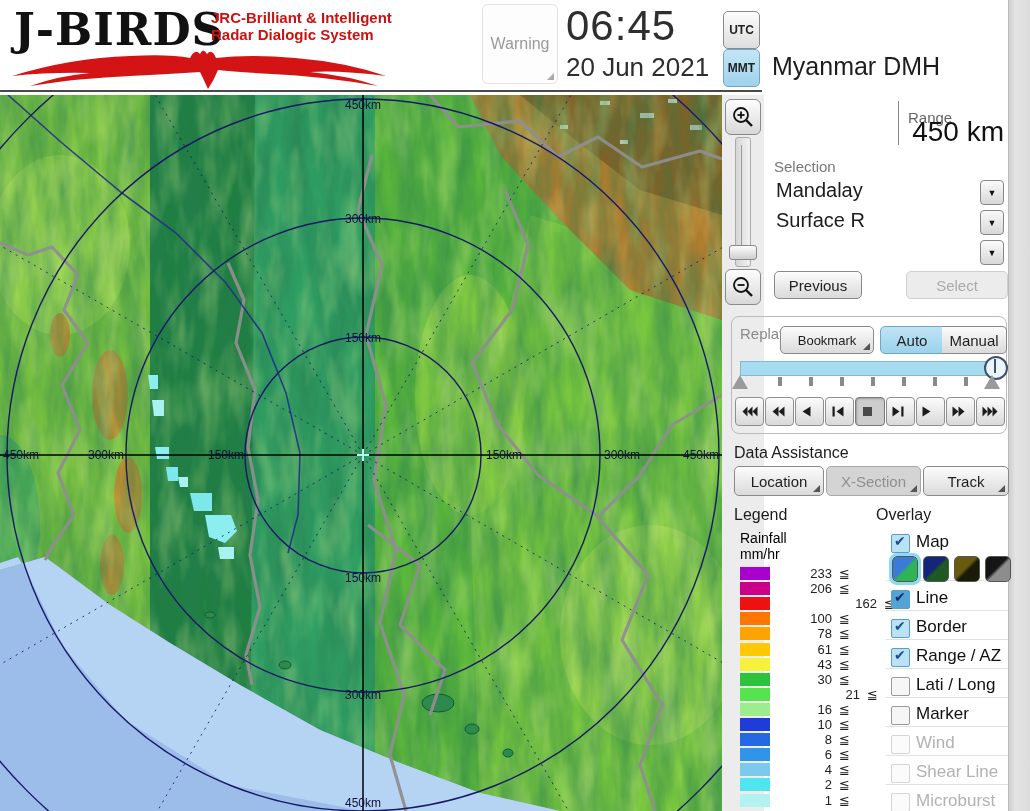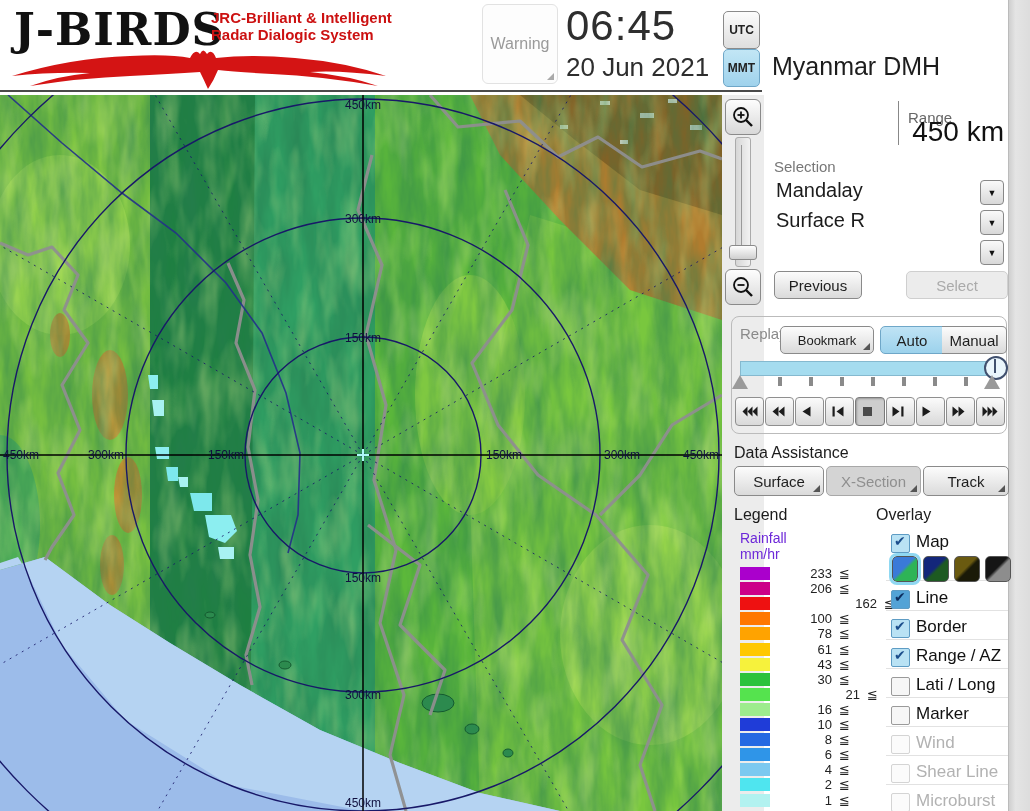--- a/index.html
+++ b/index.html
@@ -81,21 +81,21 @@
       display:flex;align-items:center;justify-content:center;}
   .pb-btn.pressed{background:#cdcdcd;border-color:#7a7a7a;box-shadow:inset 1px 1px 2px rgba(0,0,0,.25);}
   .pb-btn svg{fill:#1c1c1c;}
   #da-label{left:-30px;top:444px;font-size:16px;color:#1c1c1c;}
   .da-btn{top:466px;height:28px;font-size:15px;position:absolute;}
   #da-location{left:-30px;width:88px;}
   #da-xsection{left:62px;width:93px;background:#d4d4d4;border-color:#a8a8a8;color:#8f8f8f;}
   #da-track{left:159px;width:84px;}
   #legend-label{left:-30px;top:506px;font-size:16px;color:#1c1c1c;}
   #overlay-label{left:112px;top:506px;font-size:16px;color:#1c1c1c;}
-  #legend-title{left:-24px;top:530px;font-size:14px;color:#6d28d9;line-height:16px;}
+  #legend-title{left:-24px;top:530px;font-size:14px;color:#000000;line-height:16px;}
   #legend-rows{left:-24px;top:566px;width:120px;position:absolute;}
   .lg-row{position:absolute;left:0;height:15px;width:120px;}
   .lg-swatch{position:absolute;left:0;top:1px;width:30px;height:13px;}
   .lg-val{position:absolute;right:28px;top:0;font-size:13px;color:#222;width:40px;text-align:right;}
   .lg-leq{position:absolute;right:10px;top:0;font-size:13px;color:#222;}
   #overlay-col{left:124px;top:528px;width:120px;position:absolute;}
   .ov-row{position:absolute;left:0;width:120px;height:26px;}
   .ov-sep{position:absolute;left:-2px;width:122px;height:1px;background:#e2e2e2;}
   .ov-box{position:absolute;left:3px;top:2px;width:17px;height:17px;border:1px solid #9a9a9a;border-radius:2px;background:#f6f6f6;}
   .ov-box.checked{background:#b9e2f4;border-color:#5e9cc4;}
@@ -417,21 +417,21 @@
             <polygon points="0,0 5,5 0,10"></polygon>
             <polygon points="5,0 10,5 5,10"></polygon>
             <polygon points="10,0 15,5 10,10"></polygon>
           </svg>
         </div>
       </div>
   </div>
 
   <div id="da-label" class="abs">Data Assistance</div>
   <div id="da-location" class="btn da-btn">
-    <span>Surface</span>
+    <span>Location</span>
     <div class="corner-tri"></div>
   </div>
   <div id="da-xsection" class="btn da-btn">
     <span>X-Section</span>
     <div class="corner-tri"></div>
   </div>
   <div id="da-track" class="btn da-btn">
     <span>Track</span>
     <div class="corner-tri"></div>
   </div>

